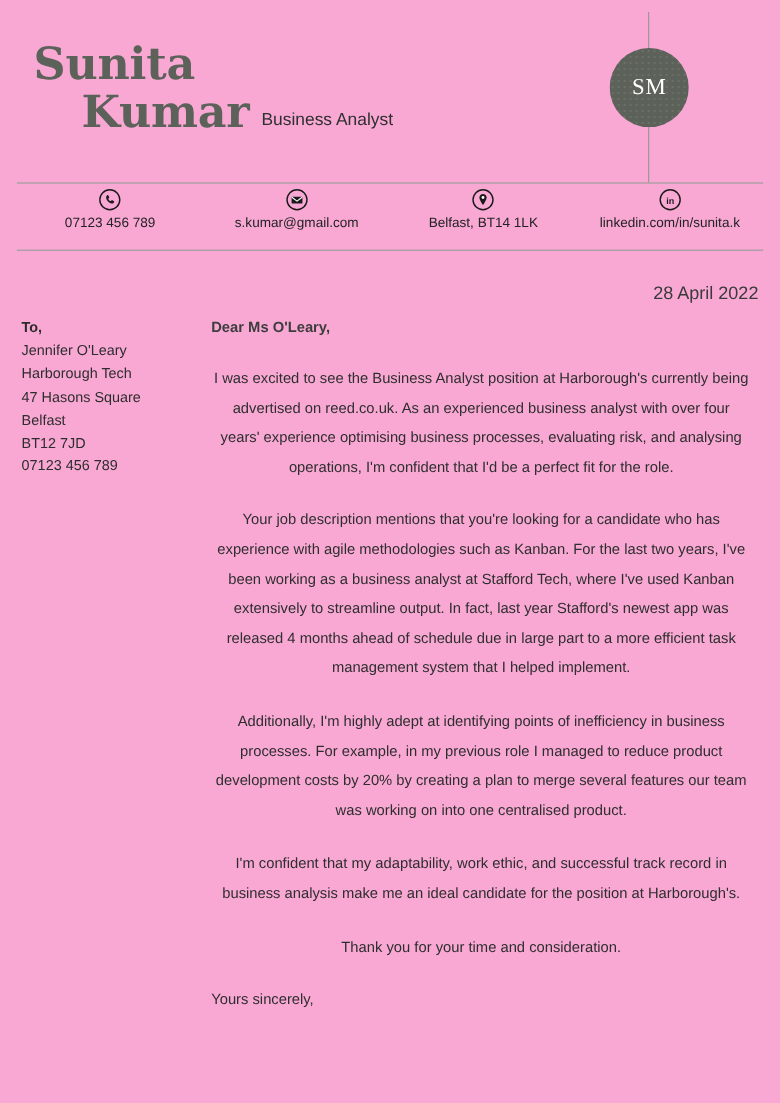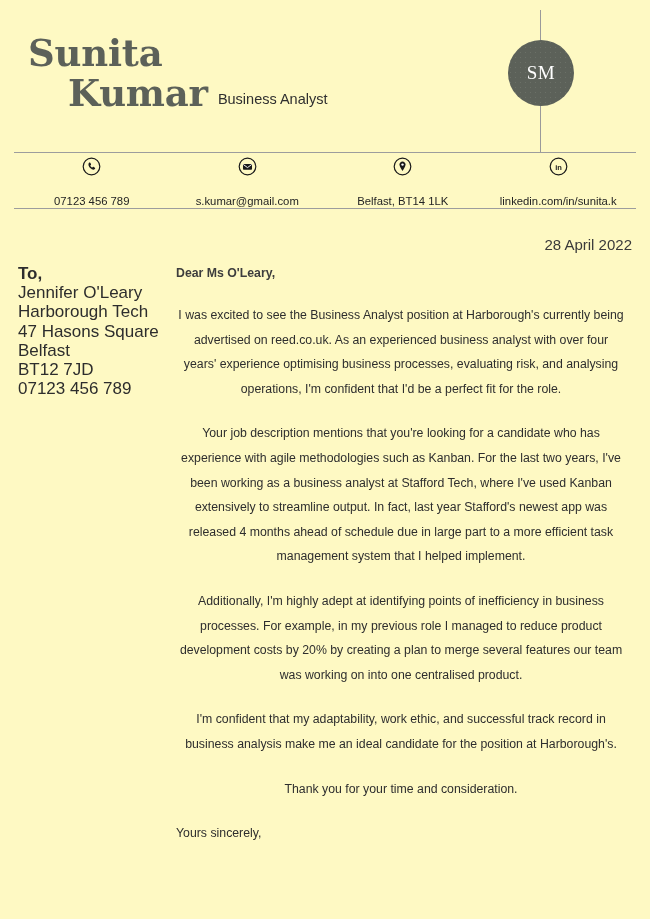--- a/index.html
+++ b/index.html
@@ -12,21 +12,21 @@
     height: 919px;
     position: relative;
     font-family: "Liberation Sans", sans-serif;
     -webkit-font-smoothing: antialiased;
   }
 
   .page {
     width: 650px;
     height: 919px;
     position: relative;
-    background: #fef9c3;
+    background: #f9a8d4;
     overflow: hidden;
   }
 
   
   .header {
     position: relative;
     height: 152px;
   }
   .name-block {
     position: absolute;
@@ -105,21 +105,21 @@
     width: 622px;
     height: 48px;
     display: flex;
   }
   .contact-item {
     flex: 1 1 0;
     display: flex;
     flex-direction: column;
     align-items: center;
     justify-content: flex-start;
-    gap: 19px;
+    gap: 4px;
   }
   .contact-icon {
     width: 19px;
     height: 19px;
     display: block;
   }
   .contact-text {
     font-size: 11.3px;
     color: #232323;
     white-space: nowrap;
@@ -134,21 +134,21 @@
     font-size: 15px;
     color: #3a3a3a;
     margin-left: 47px;
   }
 
   .recipient {
     position: absolute;
     left: 18px;
     top: 264px;
     width: 150px;
-    font-size: 17px;
+    font-size: 12px;
     line-height: 19.2px;
     color: #2d2d2d;
   }
   .recipient .to-label {
     font-weight: bold;
     color: #2d2d2d;
   }
 
   .letter {
     position: absolute;

